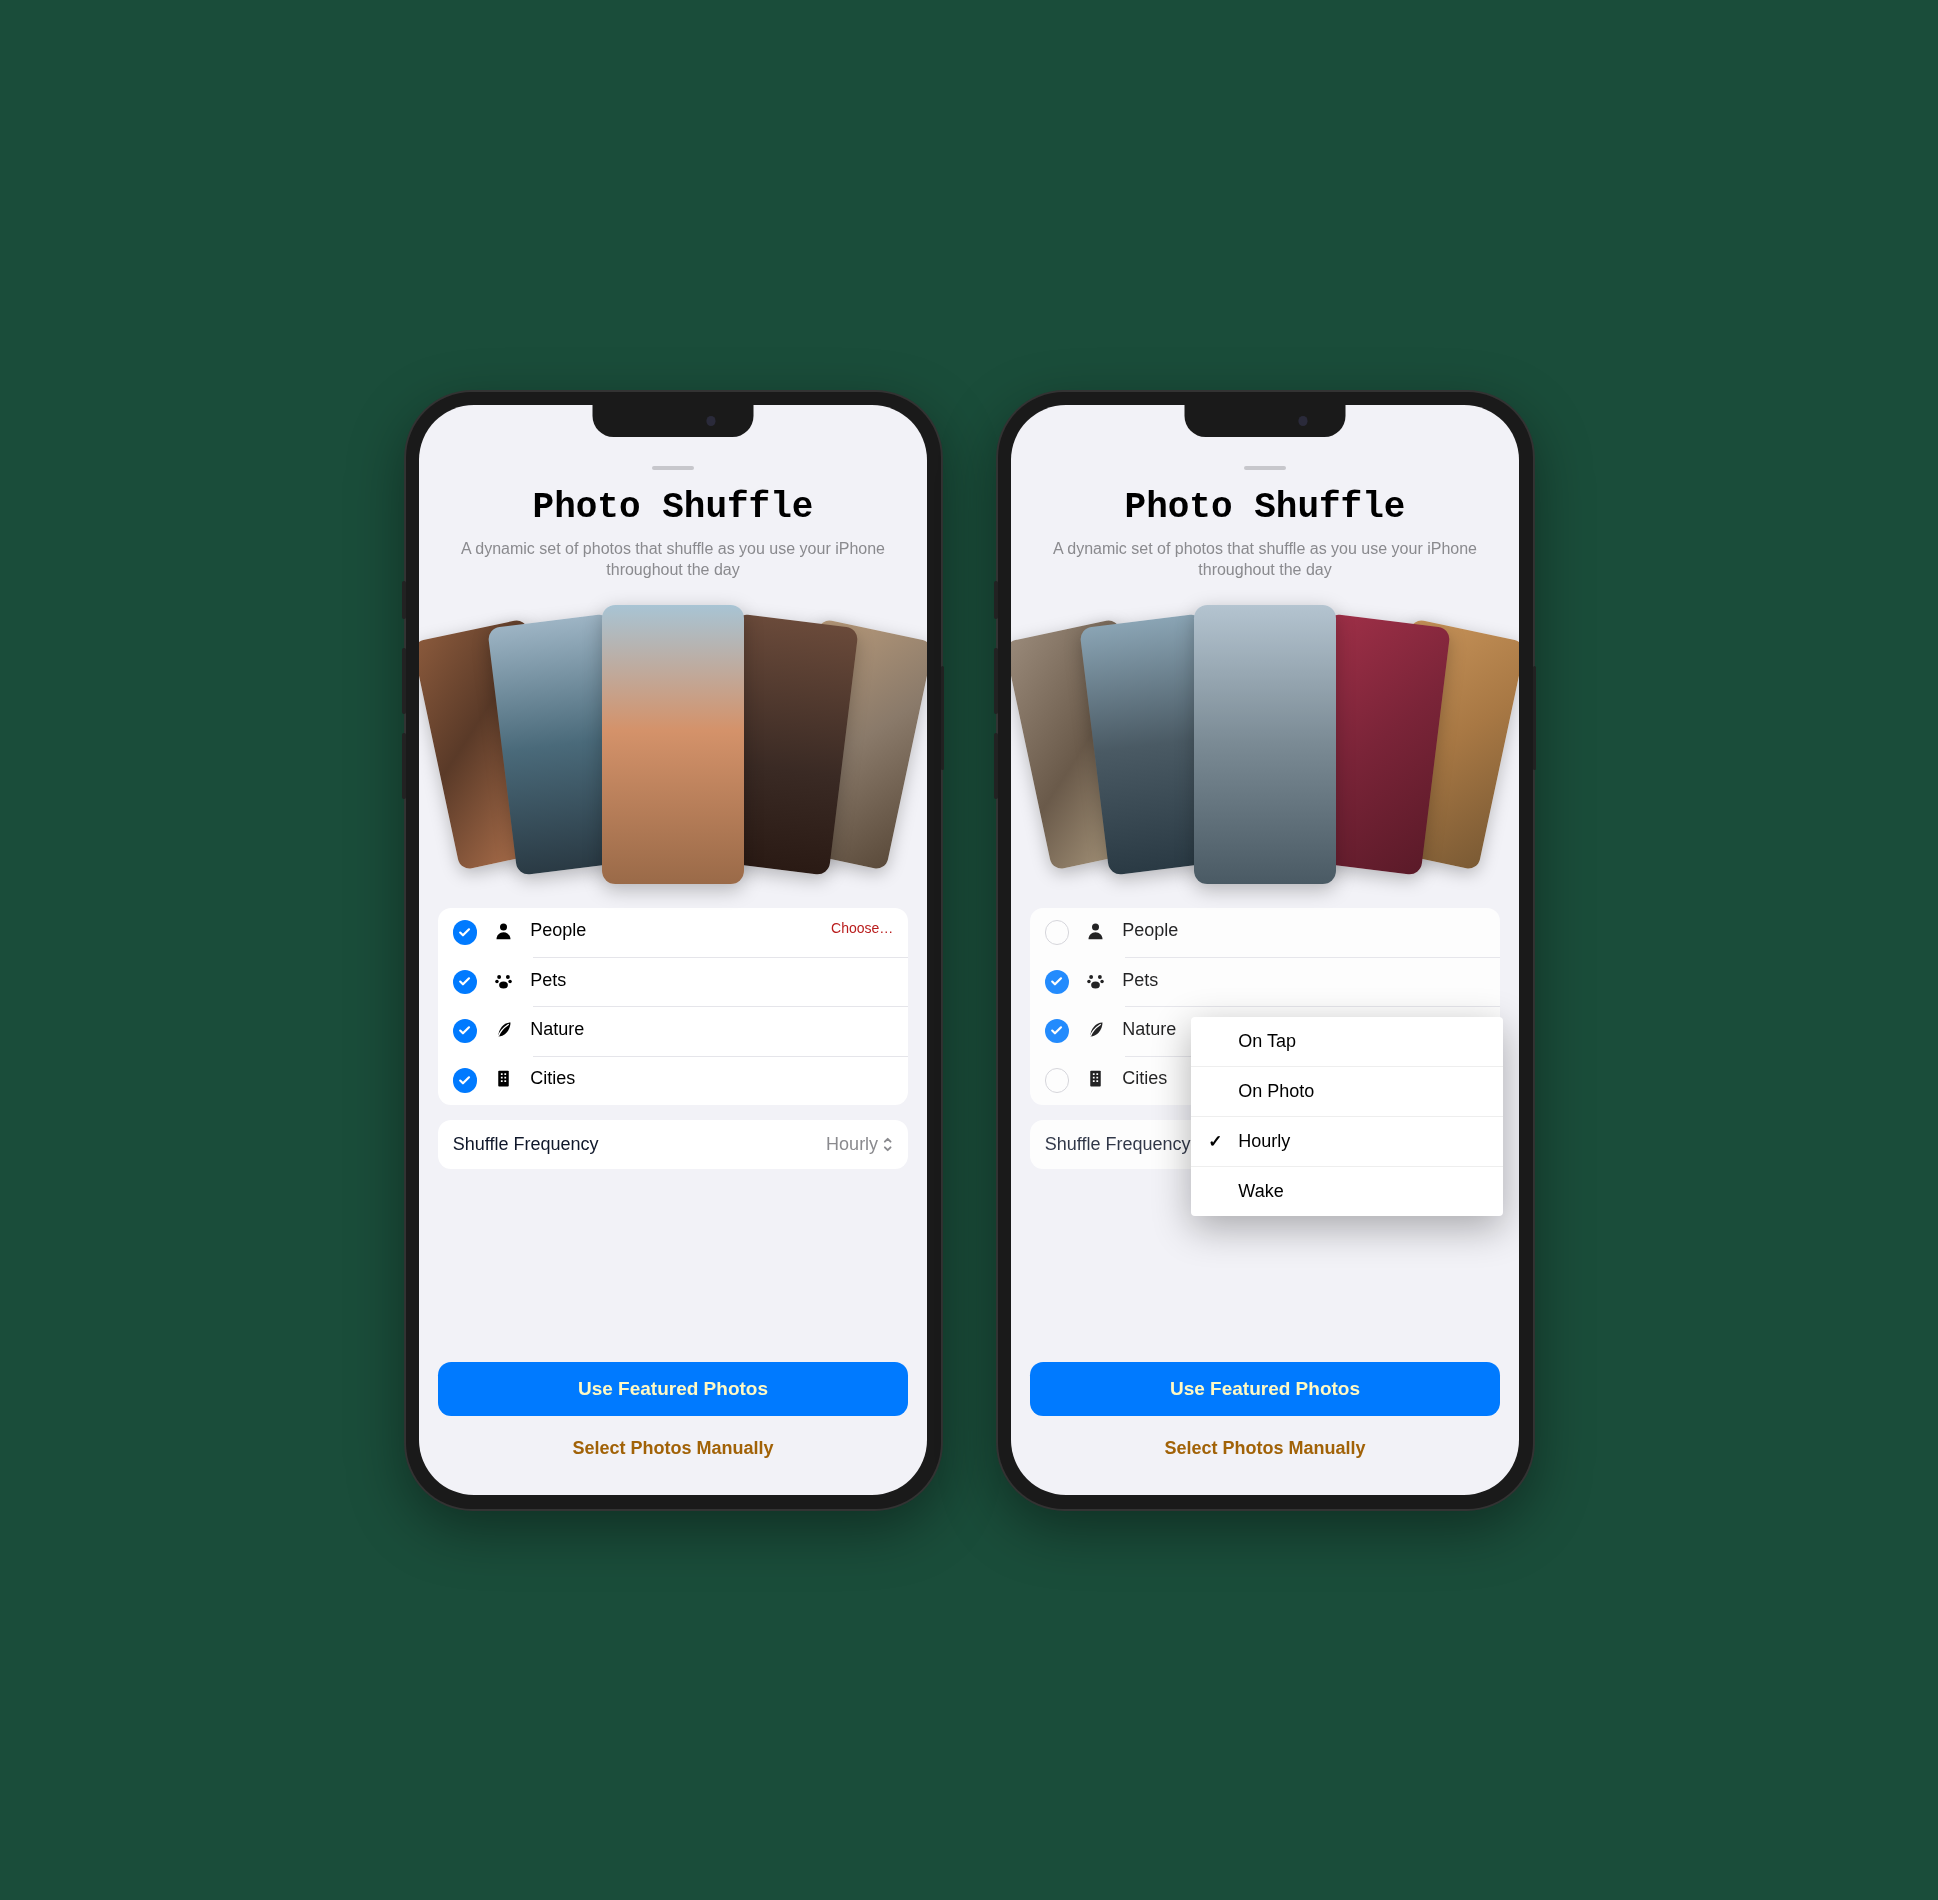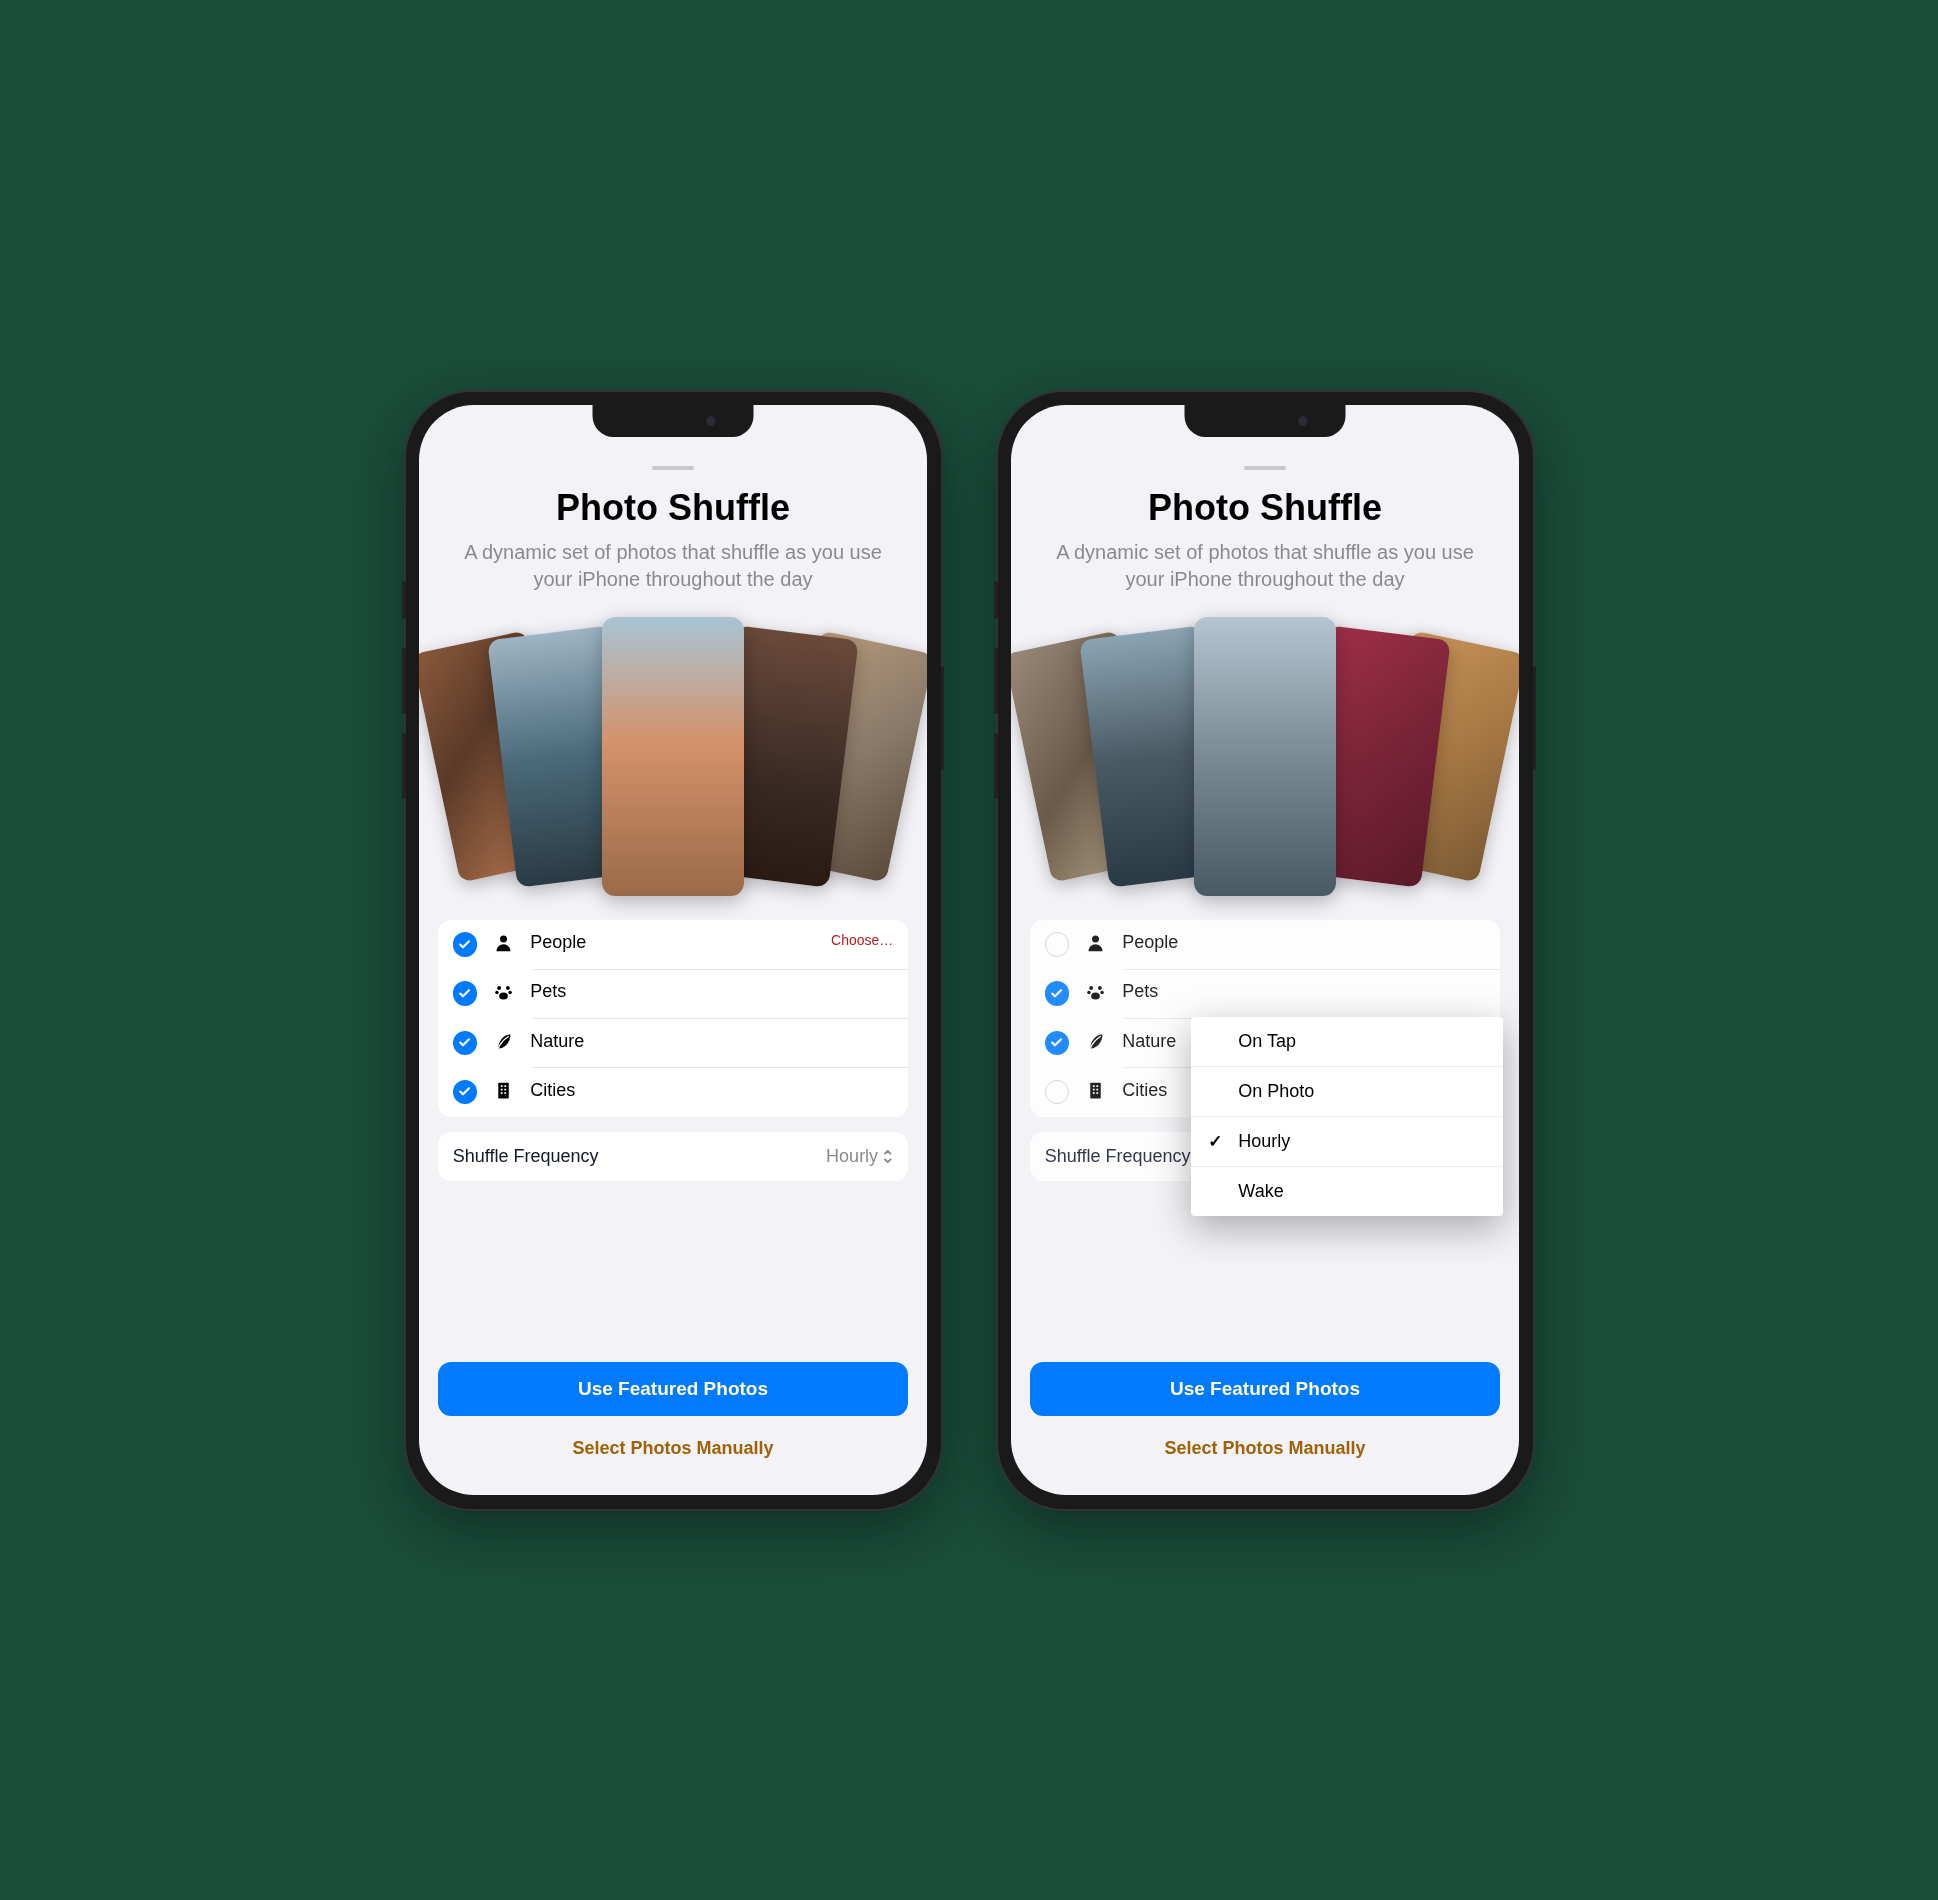--- a/index.html
+++ b/index.html
@@ -74,23 +74,24 @@
     display: flex;
     flex-direction: column;
     position: relative;
   }
   .title {
     font-size: 36px;
     font-weight: 700;
     text-align: center;
     color: #000;
     margin-bottom: 9.5px;
+    font-family: Liberation Mono, monospace;
   }
   .subtitle {
-    font-size: 20px;
+    font-size: 16px;
     color: #8a8a8e;
     text-align: center;
     line-height: 1.35;
     padding: 0 19px;
     margin-bottom: 17px;
   }
   .fan {
     height: 293px;
     position: relative;
     margin: 0 -9.5px 17px;

